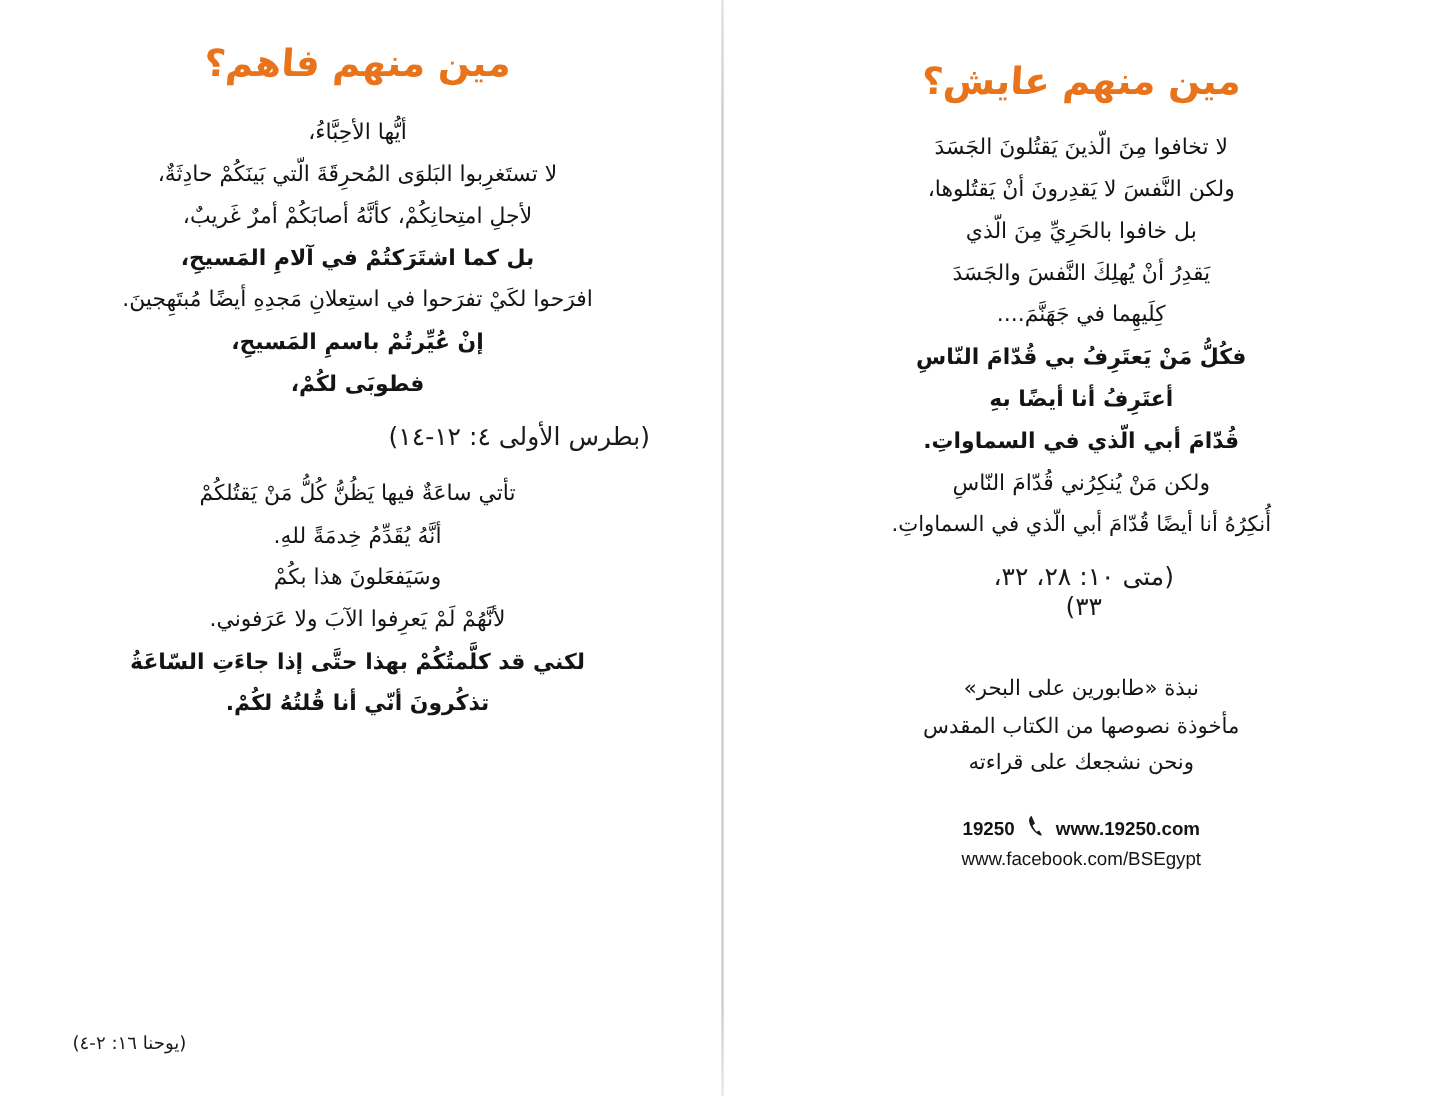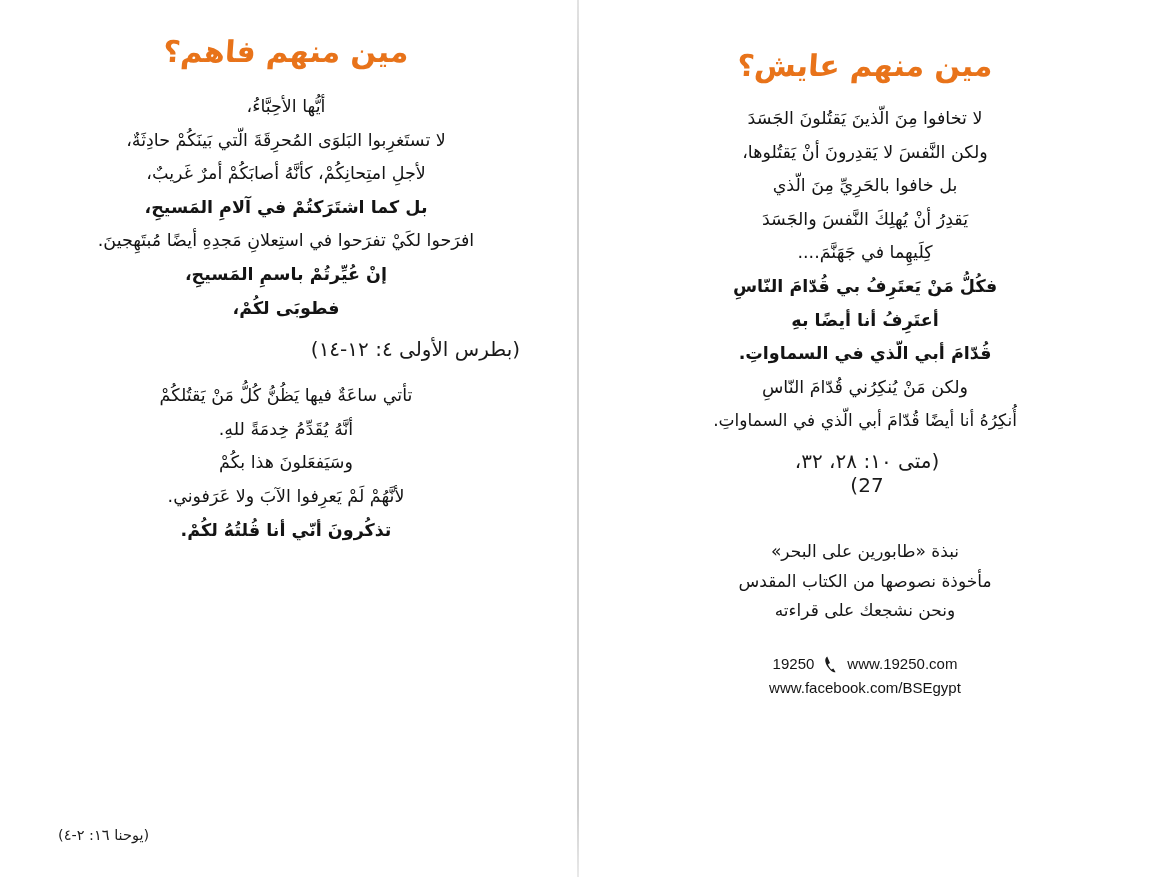--- a/index.html
+++ b/index.html
@@ -87,22 +87,22 @@
     text-align: center;
     font-size: 15px;
     line-height: 1.6;
     margin-top: 26px;
     color: #141414;
     font-family: "Liberation Sans", sans-serif;
   }
   .contact-row {
     display: flex;
     justify-content: center;
-    align-items: center;
     gap: 10px;
+    font-weight: bold;
   }
   .phone-icon {
     display: inline-block;
     width: 13px;
     height: 17px;
     position: relative;
   }
   .phone-icon svg { display: block; }
   .bottom-ref {
     position: absolute;
@@ -135,20 +135,21 @@
 
     <div class="ref ref-right">(بطرس الأولى ٤: ١٢-١٤)</div>
 
     <div class="gap-md"></div>
 
     <div class="verse-block">
       <div class="verse-line">تأتي ساعَةٌ فيها يَظُنُّ كُلُّ مَنْ يَقتُلكُمْ</div>
       <div class="verse-line">أنَّهُ يُقَدِّمُ خِدمَةً للهِ.</div>
       <div class="verse-line">وسَيَفعَلونَ هذا بكُمْ</div>
       <div class="verse-line">لأنَّهُمْ لَمْ يَعرِفوا الآبَ ولا عَرَفوني.</div>
+      <div class="verse-line bold">لكني قد كلَّمتُكُمْ بهذا حتَّى إذا جاءَتِ السّاعَةُ</div>
       <div class="verse-line bold">تذكُرونَ أنّي أنا قُلتُهُ لكُمْ.</div>
     </div>
 
     <div class="bottom-ref">(يوحنا ١٦: ٢-٤)</div>
   </div>
 
   <div class="panel panel-left">
     <div class="heading">مين منهم عايش؟</div>
 
     <div class="verse-block">
@@ -159,21 +160,21 @@
       <div class="verse-line">كِلَيهِما في جَهَنَّمَ....</div>
       <div class="verse-line bold">فكُلُّ مَنْ يَعتَرِفُ بي قُدّامَ النّاسِ</div>
       <div class="verse-line bold">أعتَرِفُ أنا أيضًا بهِ</div>
       <div class="verse-line bold">قُدّامَ أبي الّذي في السماواتِ.</div>
       <div class="verse-line">ولكن مَنْ يُنكِرُني قُدّامَ النّاسِ</div>
       <div class="verse-line small">أُنكِرُهُ أنا أيضًا قُدّامَ أبي الّذي في السماواتِ.</div>
     </div>
 
     <div class="ref ref-left-al">
       <div>(متى ١٠: ٢٨، ٣٢،</div>
-      <div>27)</div>
+      <div>٣٣)</div>
     </div>
 
     <div class="footer">
       <div>نبذة «طابورين على البحر»</div>
       <div>مأخوذة نصوصها من الكتاب المقدس</div>
       <div>ونحن نشجعك على قراءته</div>
     </div>
 
     <div class="contact">
       <div class="contact-row">

